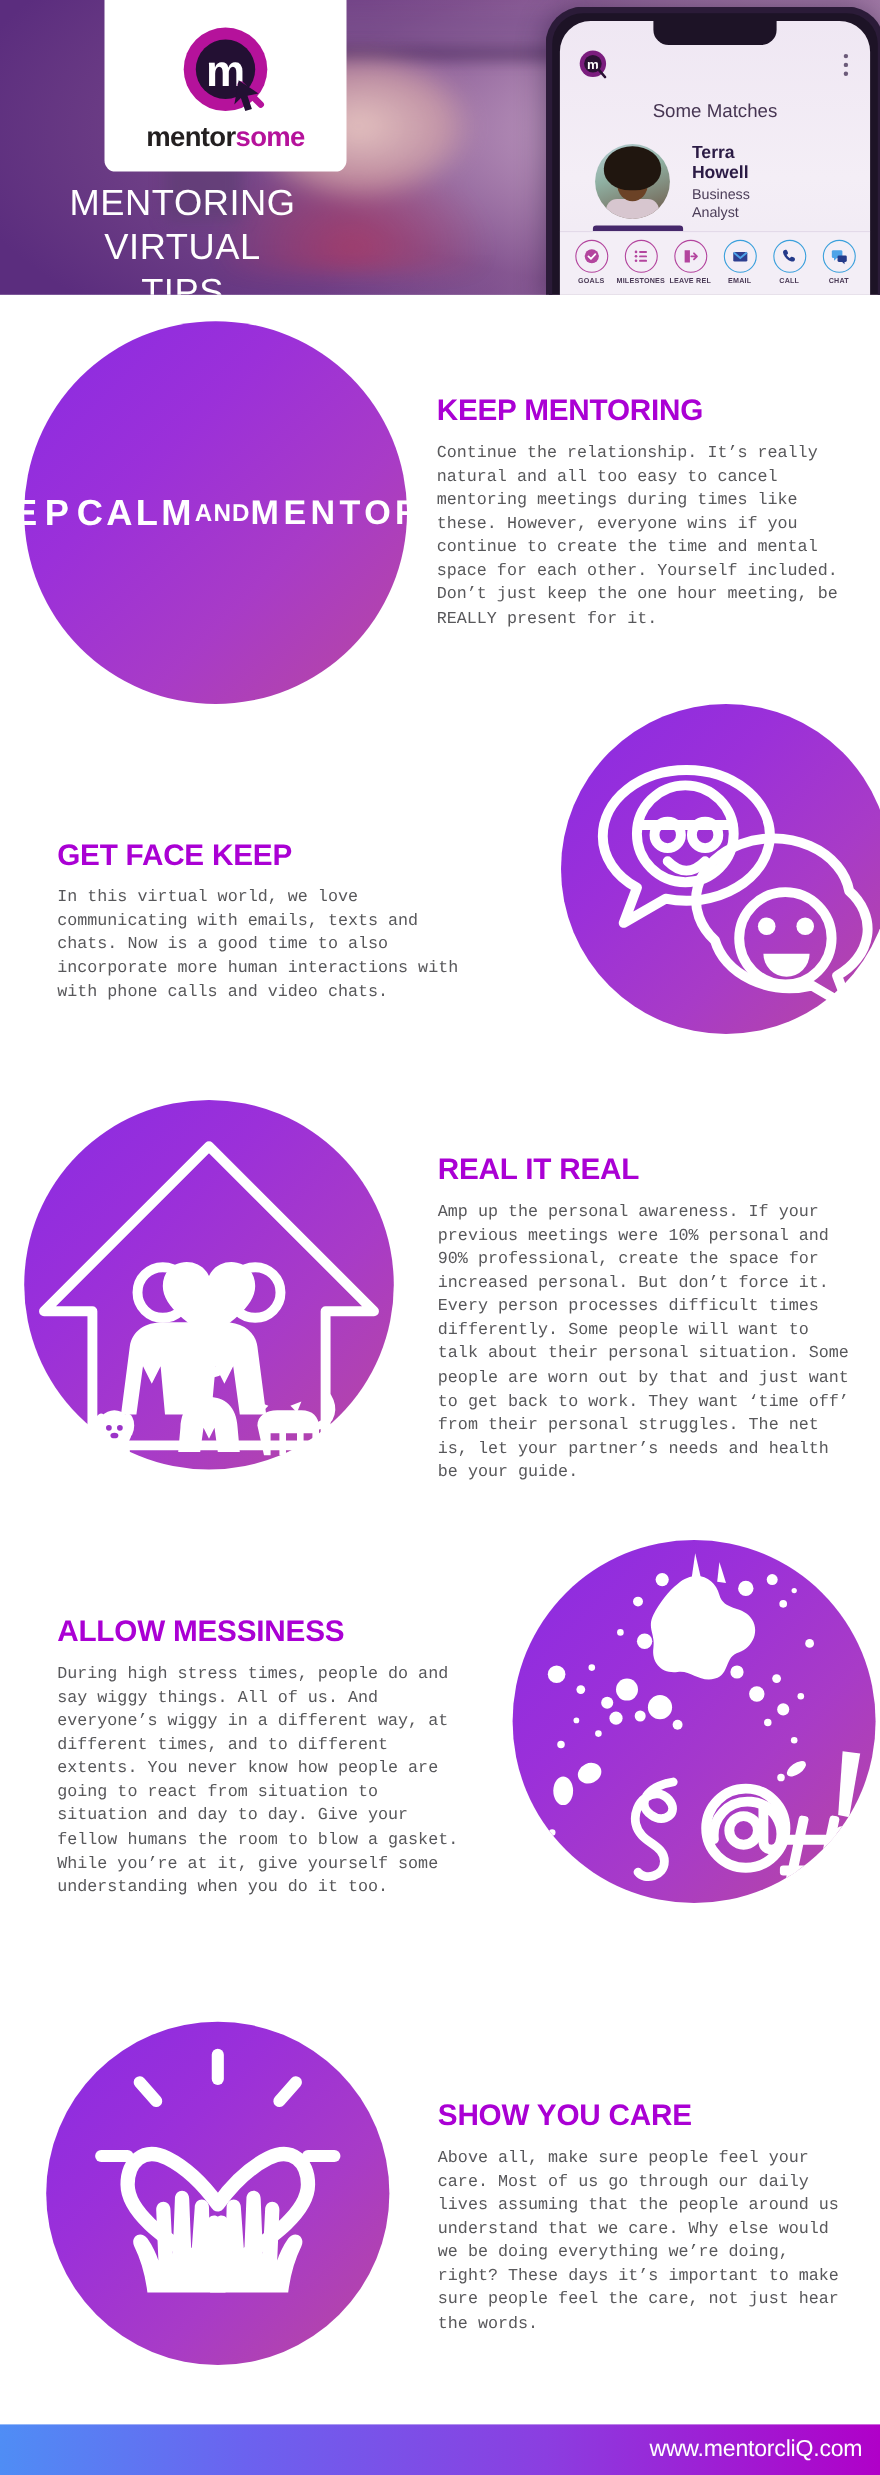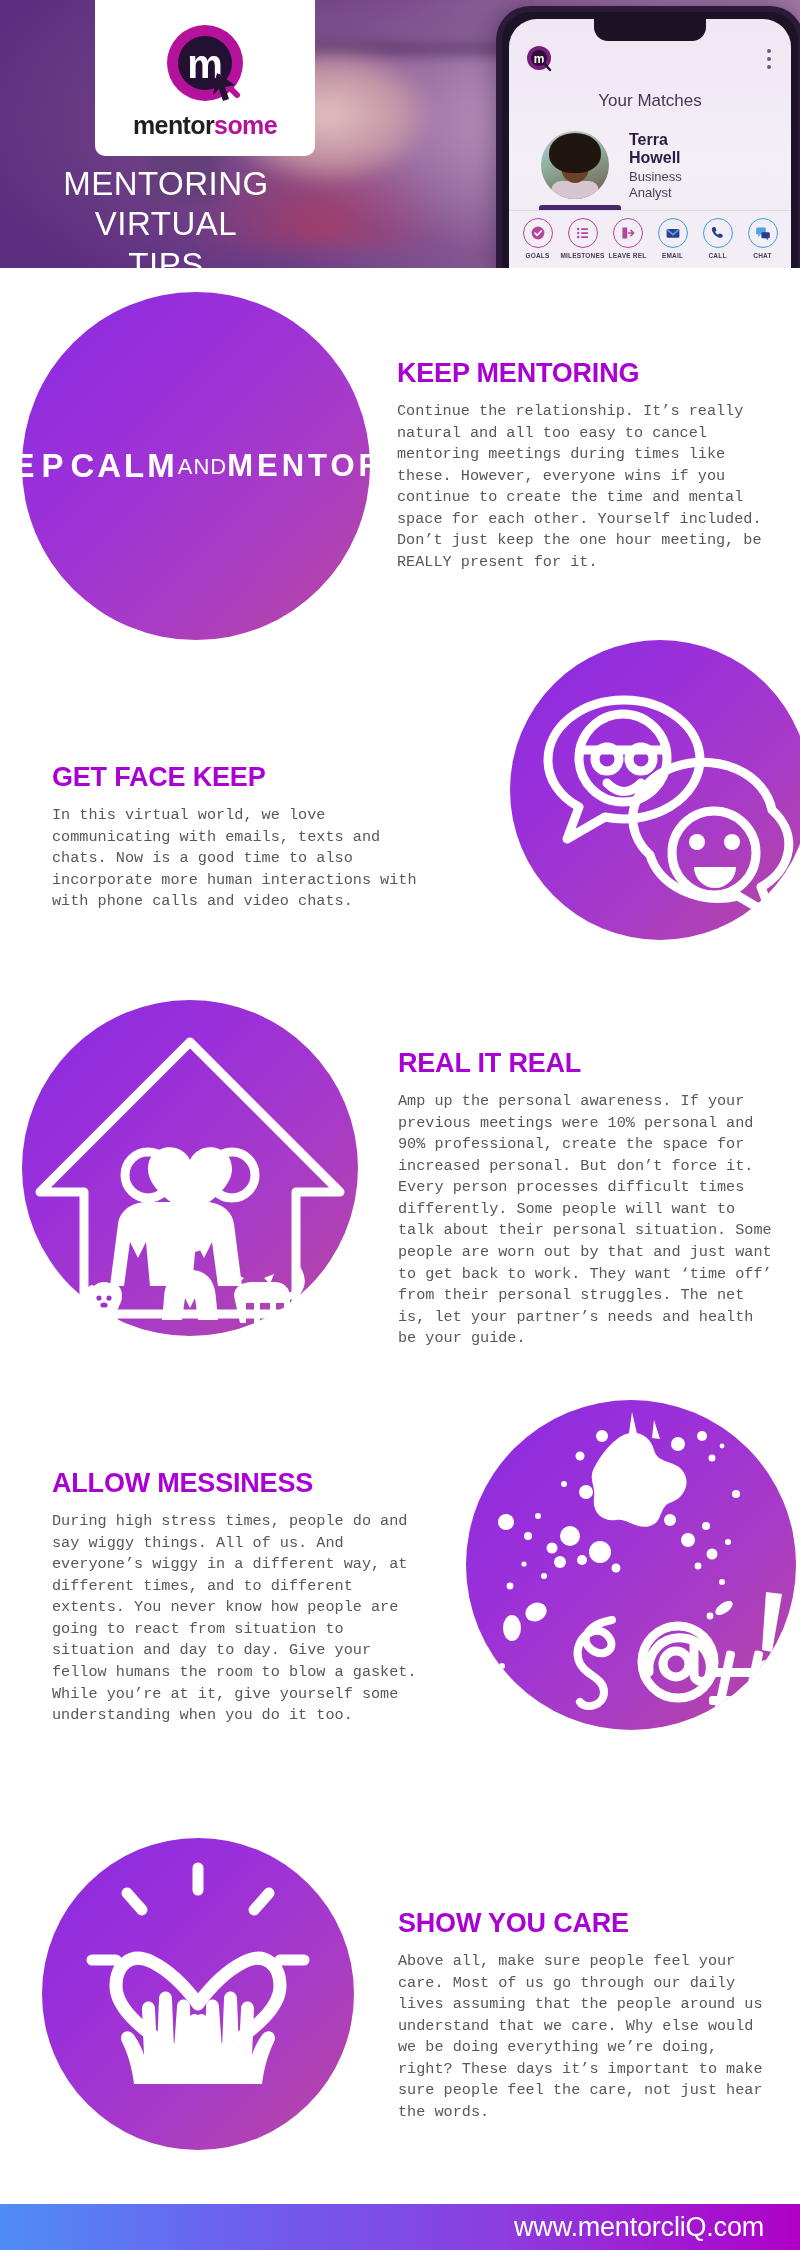--- a/index.html
+++ b/index.html
@@ -69,21 +69,21 @@
     background:linear-gradient(135deg,#8a2be2 0%,#9b30d9 35%,#a83bc7 65%,#b8489f 100%);}
   .h2{color:#aa00d4;font-weight:700;font-size:27px;letter-spacing:-0.2px;margin:0 0 12px 0;}
   .body{color:#58585b;font-size:15.2px;line-height:1.42;margin:0;font-family:Liberation Mono, monospace;}
 
   
   .sec1-circle{left:22px;top:292px;width:348px;height:348px;}
   .kc{position:absolute;left:22px;top:292px;width:348px;height:348px;display:flex;flex-direction:row;
     align-items:center;justify-content:center;color:#fff;text-align:center;}
   .kc .l1{font-size:33px;font-weight:700;letter-spacing:7px;line-height:1.26;}
   .kc .l2{font-size:33px;font-weight:700;letter-spacing:3px;line-height:1.26;}
-  .kc .l3{font-size:22px;font-weight:400;letter-spacing:1px;line-height:1.5;}
+  .kc .l3{font-size:22px;font-weight:700;letter-spacing:1px;line-height:1.5;}
   .kc .l4{font-size:31px;font-weight:700;letter-spacing:4px;line-height:1.26;}
   .sec1-text{position:absolute;left:397px;top:358px;width:390px;}
 
   
   .sec2-circle{left:510px;top:640px;width:300px;height:300px;}
   .sec2-text{position:absolute;left:52px;top:762px;width:390px;}
 
   
   .sec3-circle{left:22px;top:1000px;width:336px;height:336px;}
   .sec3-text{position:absolute;left:398px;top:1048px;width:380px;}
@@ -95,21 +95,21 @@
   
   .sec5-circle{left:42px;top:1838px;width:312px;height:312px;}
   .sec5-text{position:absolute;left:398px;top:1872px;width:380px;margin-top:36px;}
 
   .icon-wrap{position:absolute;display:flex;align-items:center;justify-content:center;}
 
   
   .footer{position:absolute;left:0;bottom:0;width:800px;height:46px;
     background:linear-gradient(90deg,#4f8df5 0%,#6b62ef 28%,#8b3ee0 62%,#b000c8 100%);
     display:flex;align-items:center;justify-content:flex-end;}
-  .footer span{color:#fff;font-size:27px;margin-right:36px;letter-spacing:-0.2px;}
+  .footer span{color:#fff;font-size:21px;margin-right:16px;letter-spacing:-0.2px;}
 </style>
 </head>
 <body>
 
 <div class="page">
 
   <div class="header">
     <div class="hdr-blurbar"></div>
     <div class="hdr-blurbar2"></div>
     <div class="hdr-blurfig"></div>
@@ -148,21 +148,21 @@
             <path d="M19 18 L25 25" stroke="#2A1233" stroke-width="2.4" stroke-linecap="round"></path>
           </svg>
         </div>
 
         <div class="ph-kebab">
           <i></i>
             <i></i>
             <i></i>
         </div>
 
-        <div class="ph-title">Your Matches</div>
+        <div class="ph-title">Some Matches</div>
 
         <div class="ph-avatar">
           <div class="shirt"></div>
             <div class="face"></div>
             <div class="hair"></div>
         </div>
         <div class="ph-badge">Team Member</div>
 
         <div class="ph-name" style="white-space:pre-line">Terra
 Howell</div>

